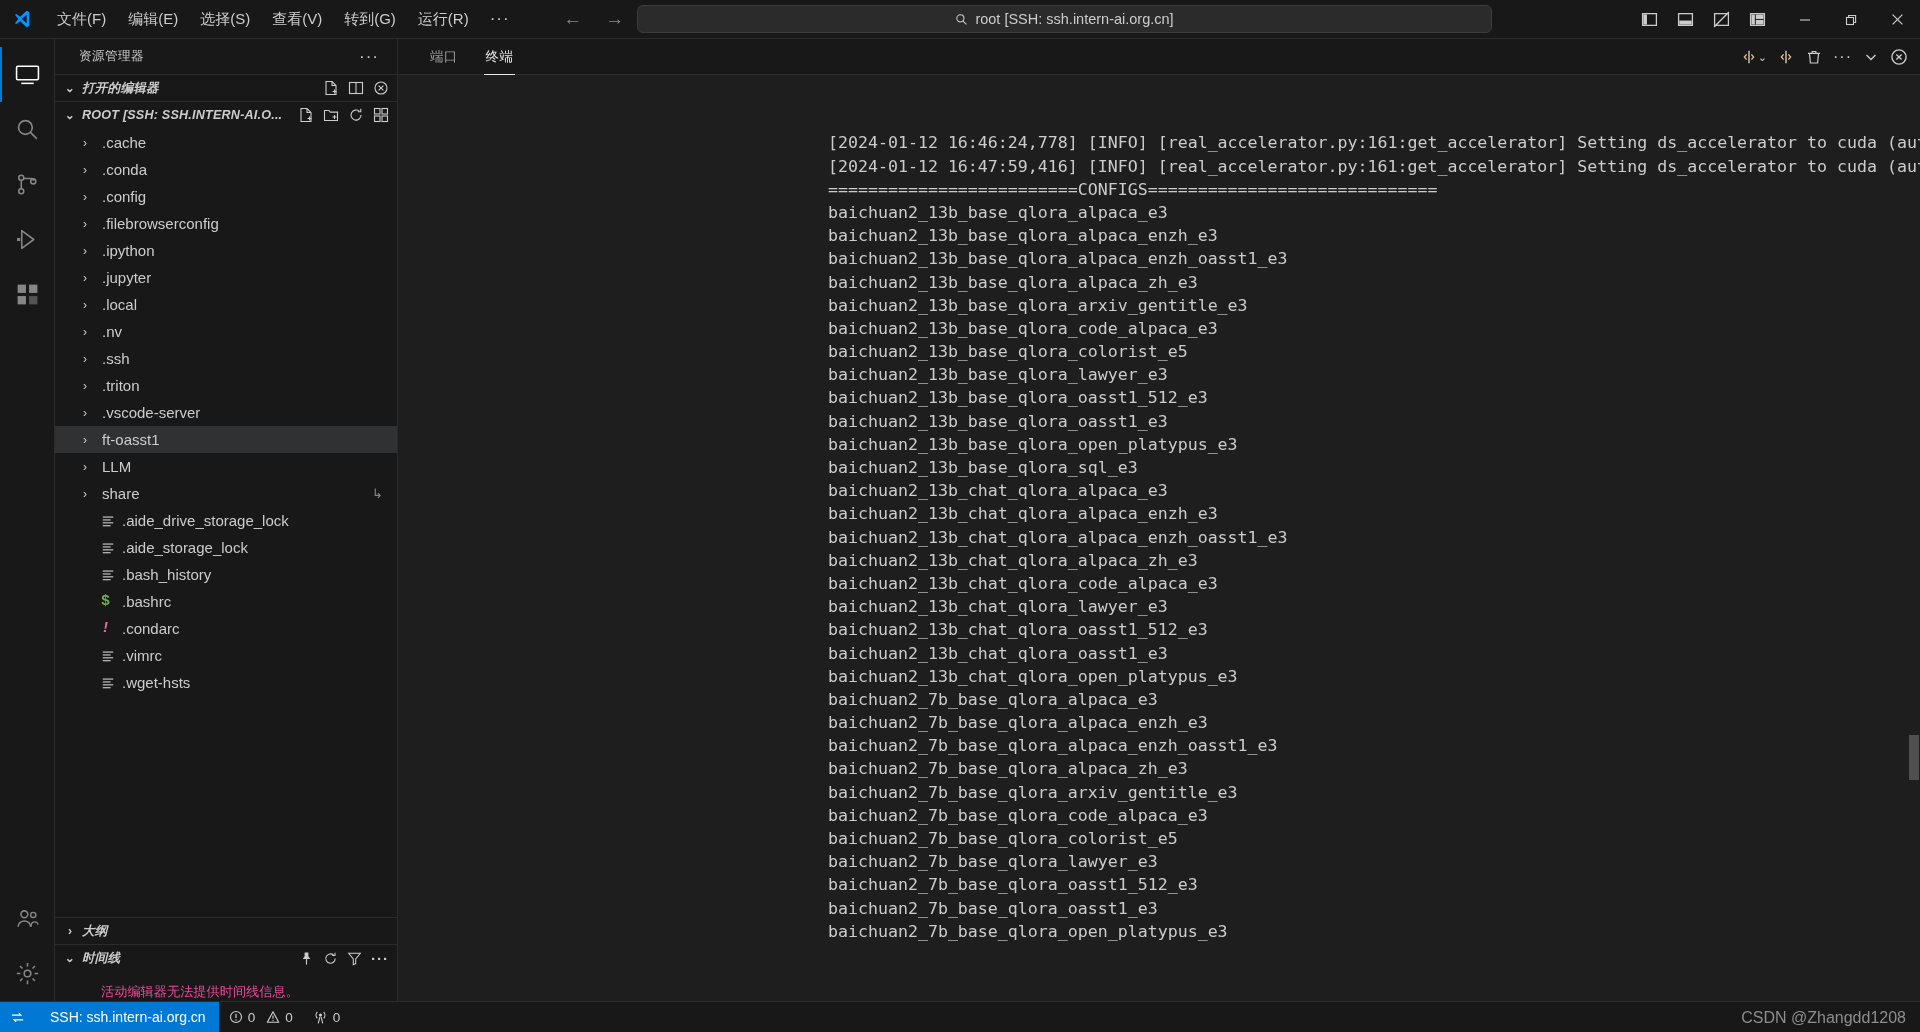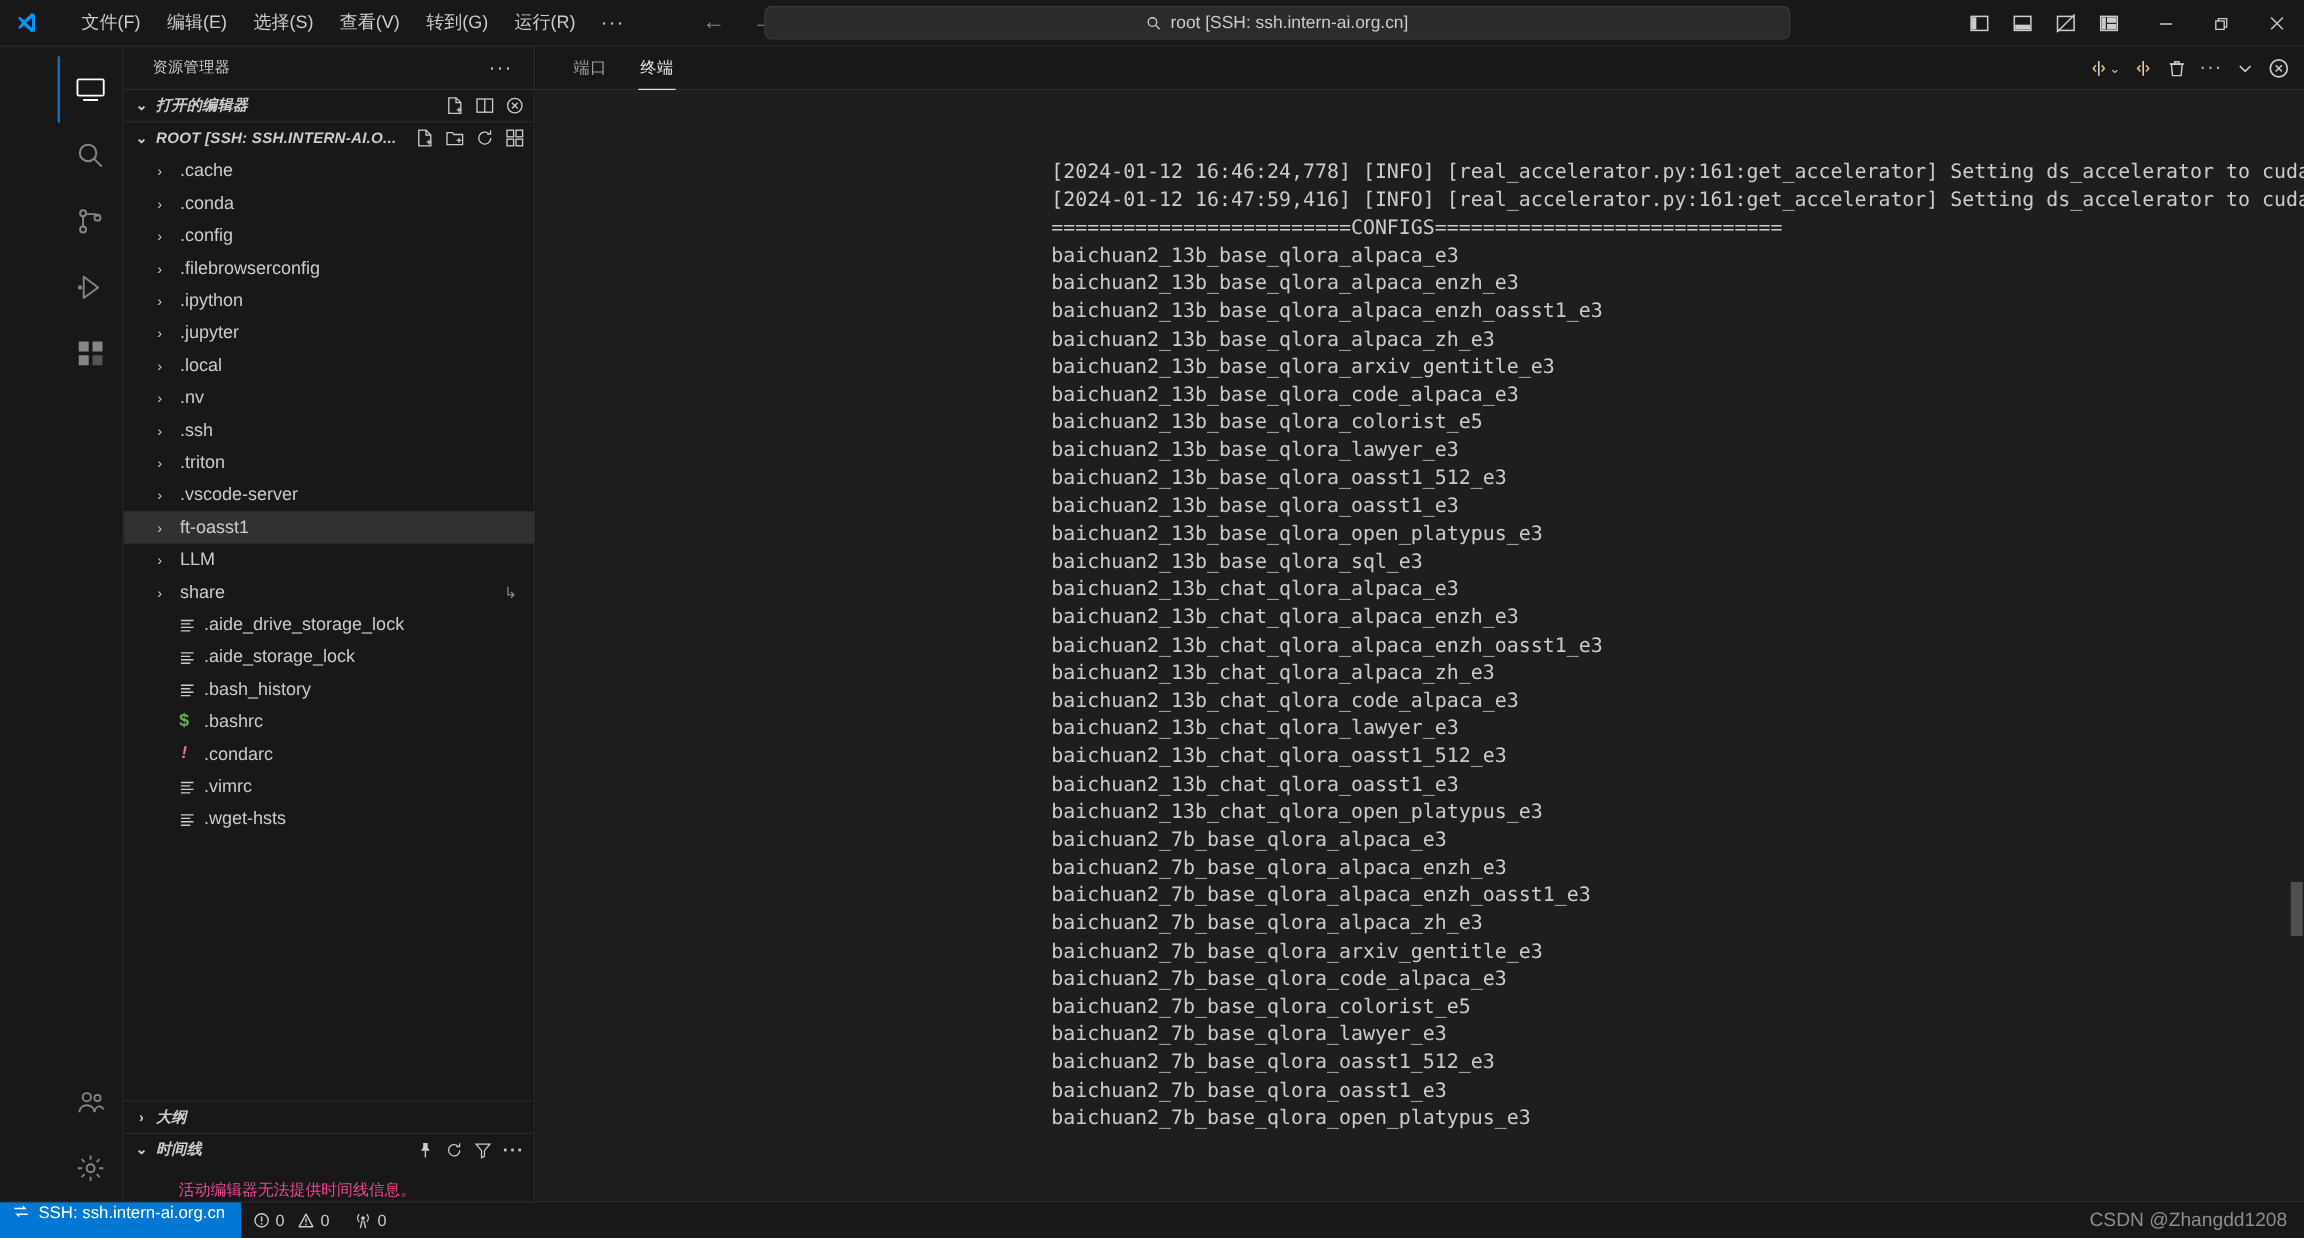--- a/index.html
+++ b/index.html
@@ -8,21 +8,21 @@
     background: #1e1e1e;
     font-family: "Liberation Sans", sans-serif;
     overflow: hidden;
     color: #cccccc;
   }
   .app { width:1920px; height:1032px; display:flex; flex-direction:column; background:#181818; }
 
   
   .titlebar {
     height: 39px; min-height:39px; background:#181818; display:flex; align-items:center;
-    border-bottom: 1px solid #2b2b2b; position:relative;gap:11px;
+    border-bottom: 1px solid #2b2b2b; position:relative;
   }
   .vscode-logo { width:44px; height:39px; display:flex; align-items:center; justify-content:center; }
   .menu { display:flex; align-items:center; gap:0px; margin-left:2px; }
   .menu-item {
     font-size: 15px; color:#cccccc; padding: 4px 11px; border-radius:4px; white-space:nowrap;
     line-height:20px;
   }
   .menu-more { font-size:17px; color:#cccccc; padding:2px 10px; letter-spacing:1px; }
   .nav-arrows { display:flex; gap:20px; margin-left:42px; color:#8a8a8a; font-size:19px; }
   .nav-arrow { width:22px; text-align:center; }
@@ -32,21 +32,21 @@
     display:flex; align-items:center; justify-content:center; gap:7px;
   }
   .search-box .sicon { color:#cccccc; }
   .search-box .stext { font-size:14.5px; color:#cccccc; }
   .titlebar-right { position:absolute; right:0; top:0; height:39px; display:flex; align-items:center; }
   .layout-icons { display:flex; align-items:center; gap:6px; padding-right:10px; }
   .layout-btn { width:30px; height:30px; display:flex; align-items:center; justify-content:center; border-radius:4px; }
   .win-btn { width:46px; height:39px; display:flex; align-items:center; justify-content:center; }
 
   
-  .body { flex:1; display:flex; min-height:0;padding-left:48px; }
+  .body { flex:1; display:flex; min-height:0; }
 
   
   .activitybar {
     width:55px; background:#181818; display:flex; flex-direction:column;
     align-items:center; padding-top:8px; border-right:1px solid #2b2b2b;
   }
   .act-item {
     width:55px; height:55px; display:flex; align-items:center; justify-content:center;
     color:#868686; position:relative;
   }
@@ -118,22 +118,22 @@
   .scrollbar {
     position:absolute; right:1px; width:10px; background:#4f4f4f; border-radius:0;
   }
 
   
   .statusbar {
     height:31px; min-height:31px; background:#181818; display:flex; align-items:center;
     font-size:13.5px; color:#cccccc; border-top:1px solid #2b2b2b; position:relative;
   }
   .remote {
-    background:#0078d4; color:#ffffff; height:31px; display:flex; 
-    gap:7px; padding:0 13px 0 10px; font-size:14px;
+    background:#0078d4; color:#ffffff; height:31px; display:flex; align-items:center;
+    gap:25px; padding:0 13px 0 10px; font-size:14px;
   }
   .status-group { display:flex; align-items:center; gap:5px; padding:0 10px; height:31px; }
   .watermark {
     position:absolute; right:14px; top:0; height:31px; display:flex; align-items:center;
     color:#8d8d8d; font-size:16px;
   }
   svg { display:block; }
 </style>
 </head>
 <body>

